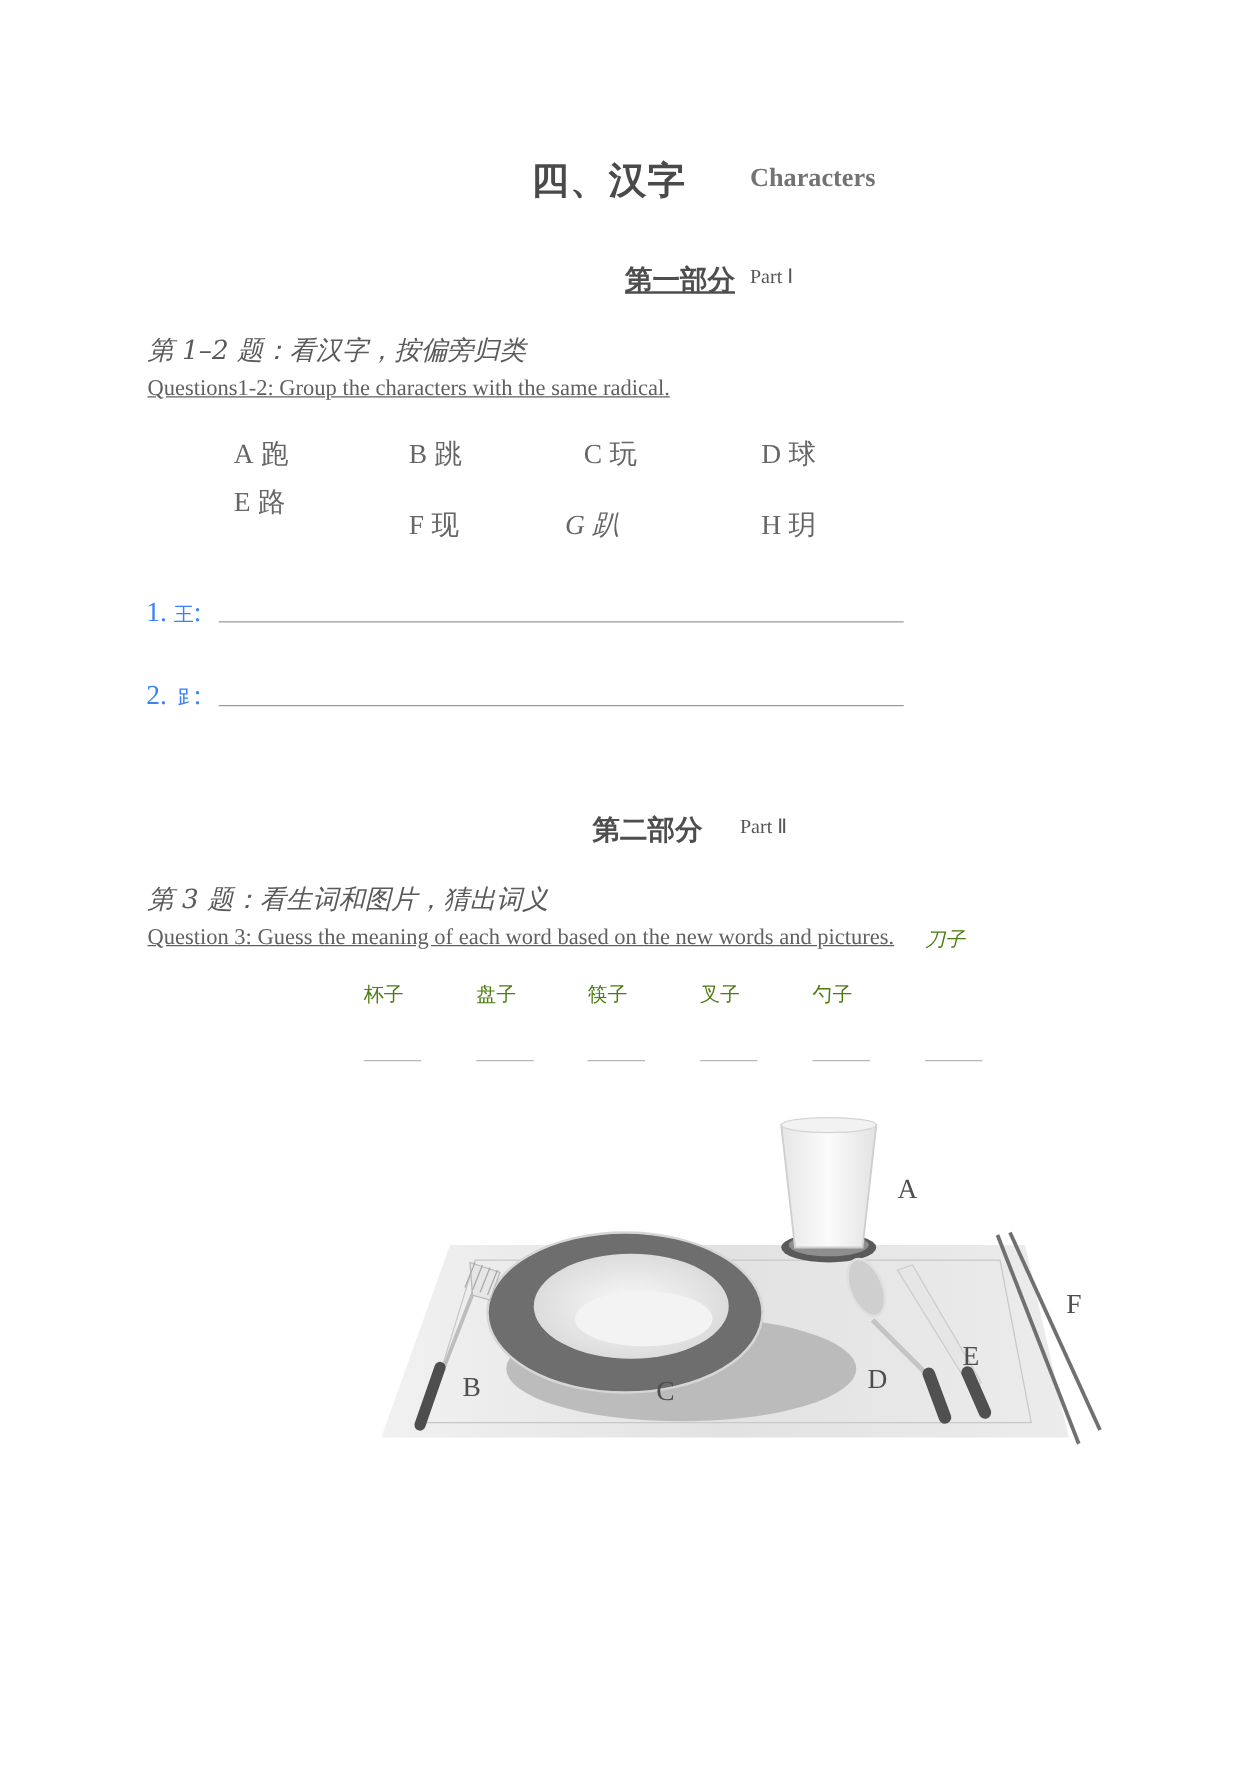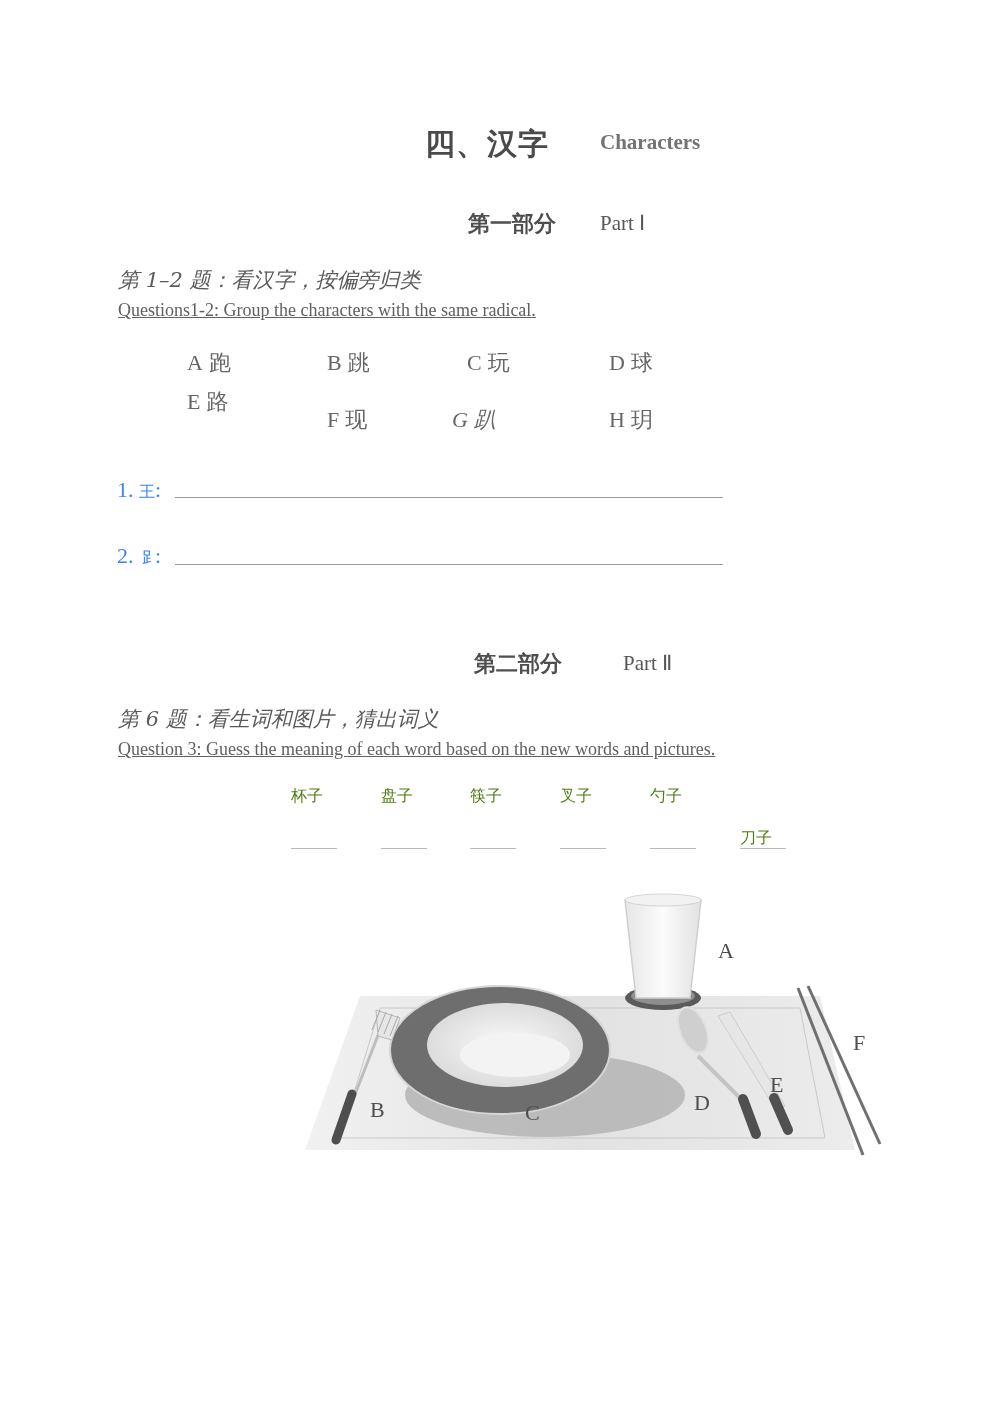--- a/index.html
+++ b/index.html
@@ -8,21 +8,21 @@
       font-family: "DejaVu Serif", "Liberation Serif", serif;
       color: #5e5e5e;
     }
     .abs { position: absolute; }
 
     .section-title { left: 0; top: 120px; width: 1000px; text-align: left; }
     .section-title .cn { position: absolute; left: 425px; top: 4px; font-size: 30px; font-weight: bold; color: #4a4a4a; letter-spacing: 1px; }
     .section-title .en { position: absolute; left: 600px; top: 10px; font-family: "Liberation Serif", serif; font-size: 21px; font-weight: bold; color: #737373; }
 
     .part-heading .cn { position: absolute; font-size: 22px; font-weight: bold; color: #4e4e4e; }
-    .part-heading .en { position: absolute; font-family: "Liberation Serif", serif; font-size: 21px; color: #575757; }
+    .part-heading .en { position: absolute; font-family: "Liberation Serif", serif; font-size: 16px; color: #575757; }
 
     .q-title-cn { font-size: 21px; color: #5a5a5a; font-style: italic; }
     .q-title-en { font-family: "Liberation Serif", serif; font-size: 18px; color: #606060; text-decoration: underline; }
 
     .choice { font-size: 22px; color: #666; white-space: nowrap; }
     .choice .letter { font-family: "Liberation Serif", serif; font-size: 22px; margin-right: 6px; }
 
     .answer-row { font-family: "Liberation Serif", serif; font-size: 22px; color: #3b82f6; }
     .answer-line { position: absolute; height: 0; border-bottom: 1.5px solid #9a9a9a; }
 
@@ -33,21 +33,21 @@
   </style>
 </head>
 <body>
 
 <div class="abs section-title">
   <span class="cn">四、汉字</span>
   <span class="en">Characters</span>
 </div>
 
 <div class="abs part-heading" style="left:0;top:207px;width:1000px;height:34px;">
-  <span class="cn" style="left:468px;top:2px;">第一部分</span>
+  <span class="cn" style="left:500px;top:2px;text-decoration:underline;">第一部分</span>
   <span class="en" style="left:600px;top:4px;">Part Ⅰ</span>
 </div>
 
 <div class="abs q-title-cn" style="left:118px;top:266px;">第 1–2 题：看汉字，按偏旁归类</div>
 <div class="abs q-title-en" style="left:118px;top:300px;">Questions1-2:  Group the characters with the same radical.</div>
 
 <div class="abs choice" style="left:187px;top:348px;"><span class="letter">A</span><span>跑</span></div>
 <div class="abs choice" style="left:327px;top:348px;"><span class="letter">B</span><span>跳</span></div>
 <div class="abs choice" style="left:467px;top:348px;"><span class="letter">C</span><span>玩</span></div>
 <div class="abs choice" style="left:609px;top:348px;"><span class="letter">D</span><span>球</span></div>
@@ -63,32 +63,32 @@
 <div class="answer-line" style="left:175px;top:497px;width:548px;"></div>
 
 <div class="abs answer-row" style="left:117px;top:543px;">
   <span>2.</span>
   <span style="font-size:16px;font-family:'DejaVu Serif',serif;">𧾷</span><span>:</span>
 </div>
 <div class="answer-line" style="left:175px;top:564px;width:548px;"></div>
 
 <div class="abs part-heading" style="left:0;top:647px;width:795px;height:34px;">
   <span class="cn" style="left:474px;top:2px;">第二部分</span>
-  <span class="en" style="left:623px;top:4px;">Part Ⅱ</span>
+  <span class="en" style="left:592px;top:4px;">Part Ⅱ</span>
 </div>
 
-<div class="abs q-title-cn" style="left:118px;top:705px;">第 6 题：看生词和图片，猜出词义</div>
+<div class="abs q-title-cn" style="left:118px;top:705px;">第 3 题：看生词和图片，猜出词义</div>
 <div class="abs q-title-en" style="left:118px;top:739px;">Question 3: Guess the meaning of each word based on the new words and pictures.</div>
 
 <div class="abs word" style="left:291px;top:786px;">杯子</div>
 <div class="abs word" style="left:381px;top:786px;">盘子</div>
 <div class="abs word" style="left:470px;top:786px;">筷子</div>
 <div class="abs word" style="left:560px;top:786px;">叉子</div>
 <div class="abs word" style="left:650px;top:786px;">勺子</div>
-<div class="abs word" style="left:740px;top:828px;">刀子</div>
+<div class="abs word" style="left:740px;top:742px;font-style:italic;">刀子</div>
 
 <div class="blank" style="left:291px;top:848px;"></div>
 <div class="blank" style="left:381px;top:848px;"></div>
 <div class="blank" style="left:470px;top:848px;"></div>
 <div class="blank" style="left:560px;top:848px;"></div>
 <div class="blank" style="left:650px;top:848px;"></div>
 <div class="blank" style="left:740px;top:848px;"></div>
 
 <div class="abs" style="left:280px;top:880px;width:620px;height:290px;">
   <svg width="620" height="290" viewBox="0 0 620 290" xmlns="http://www.w3.org/2000/svg">

